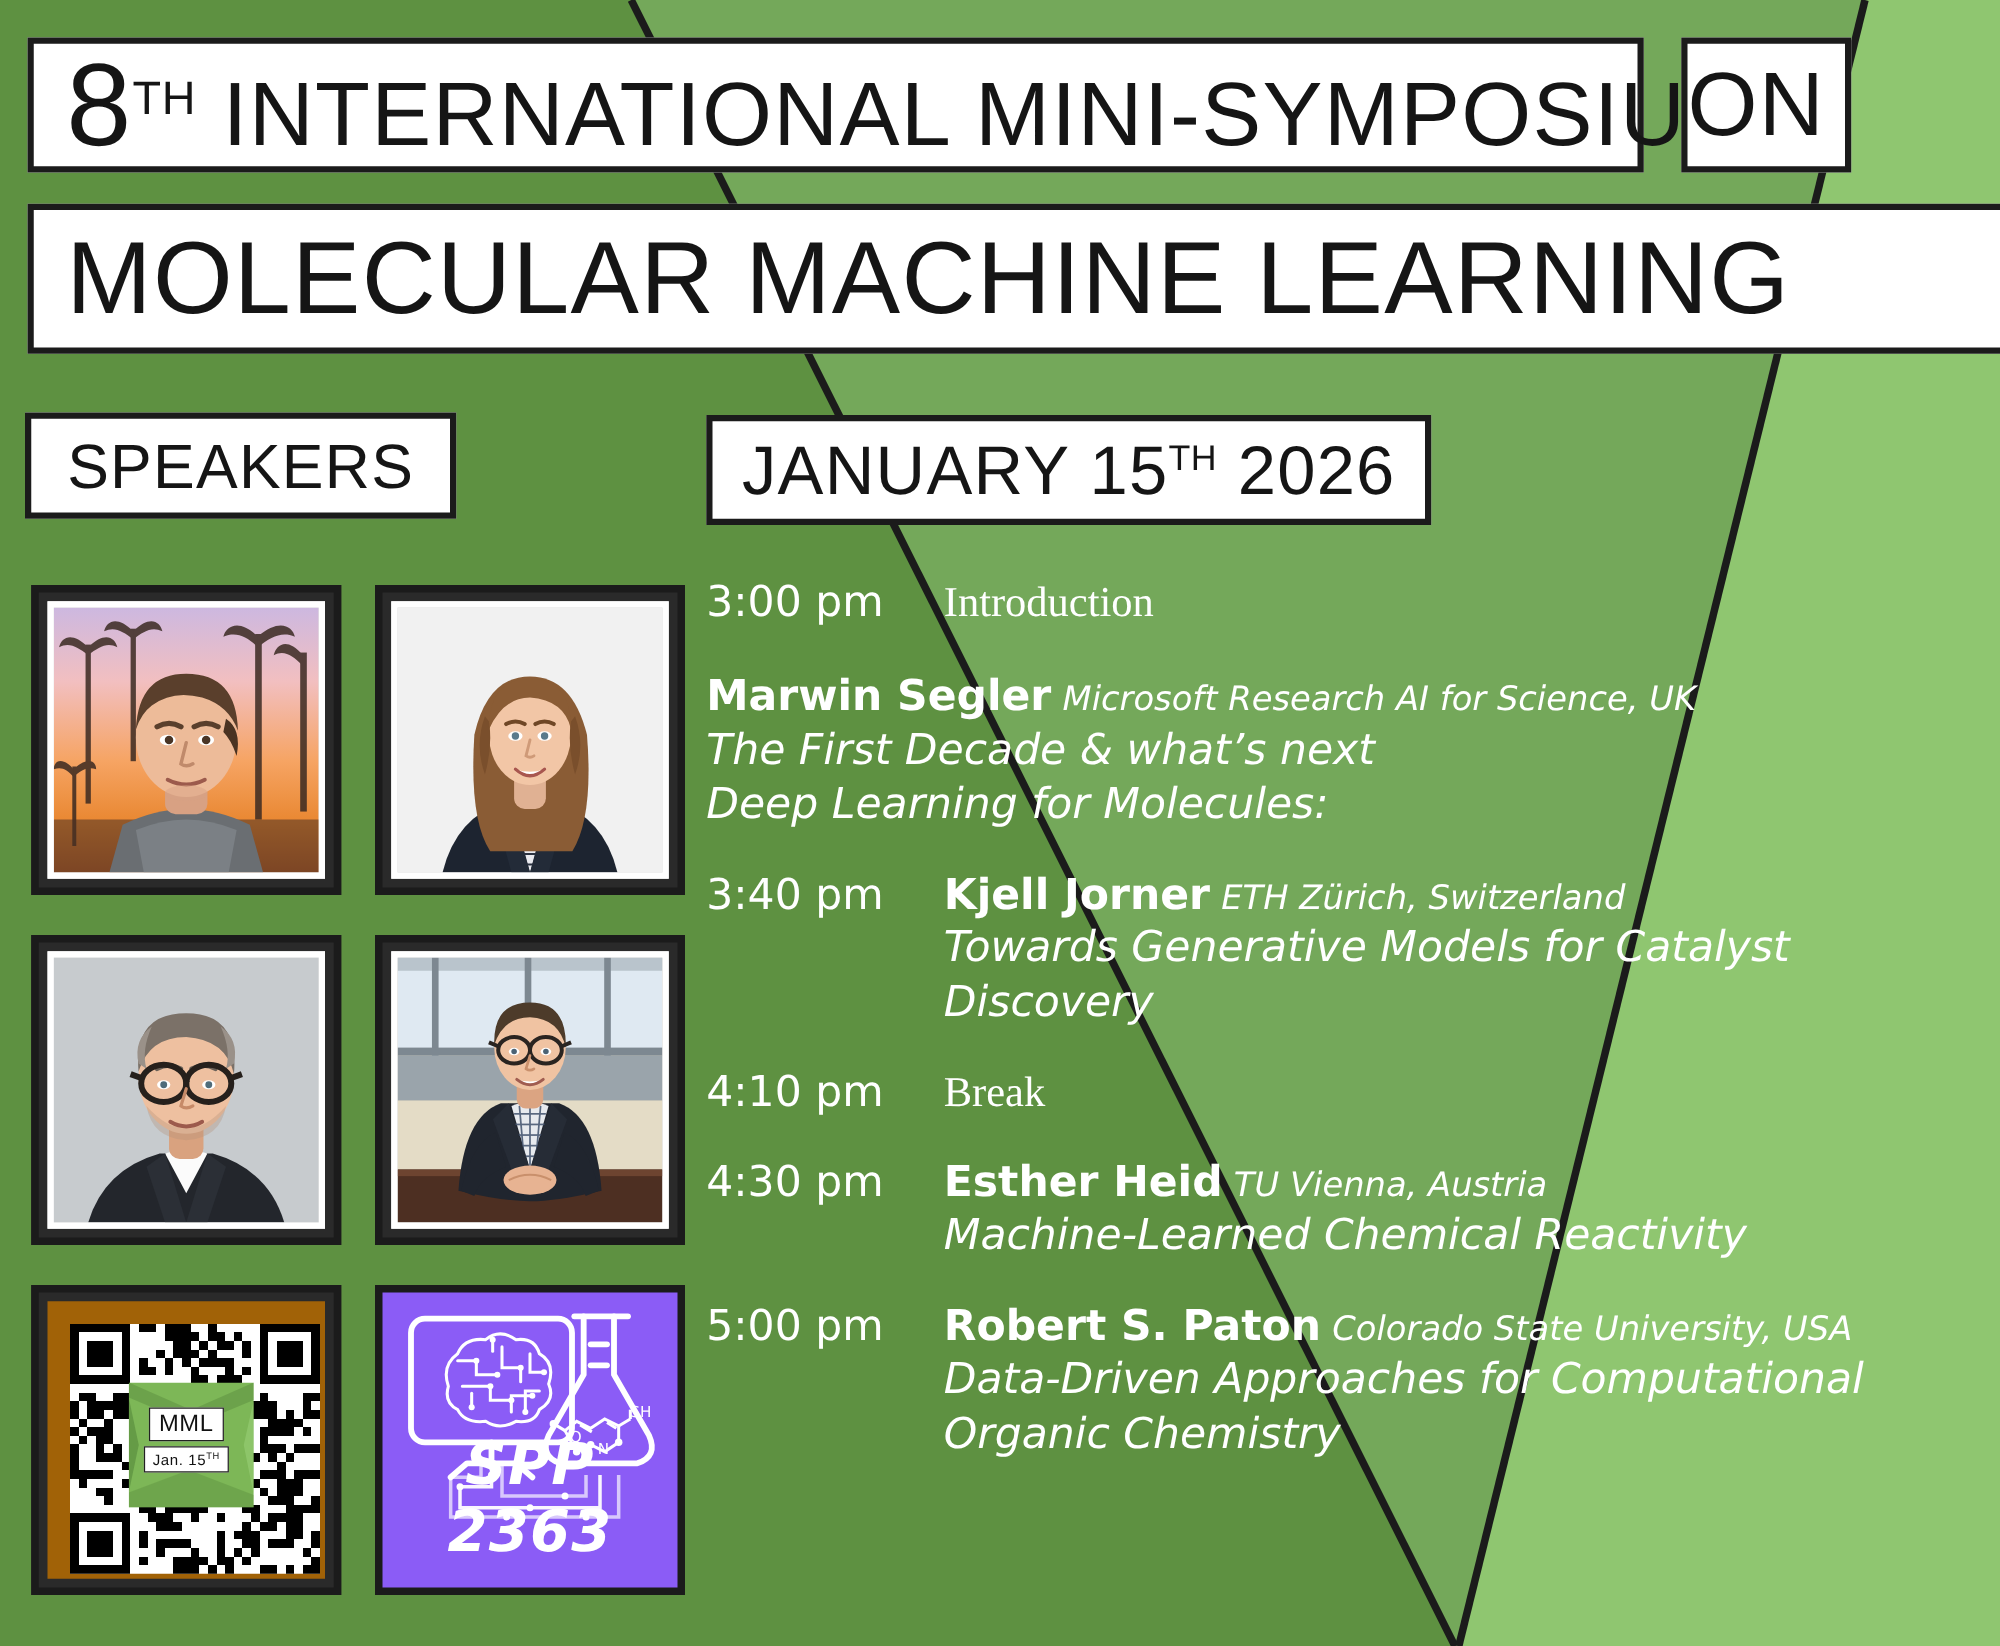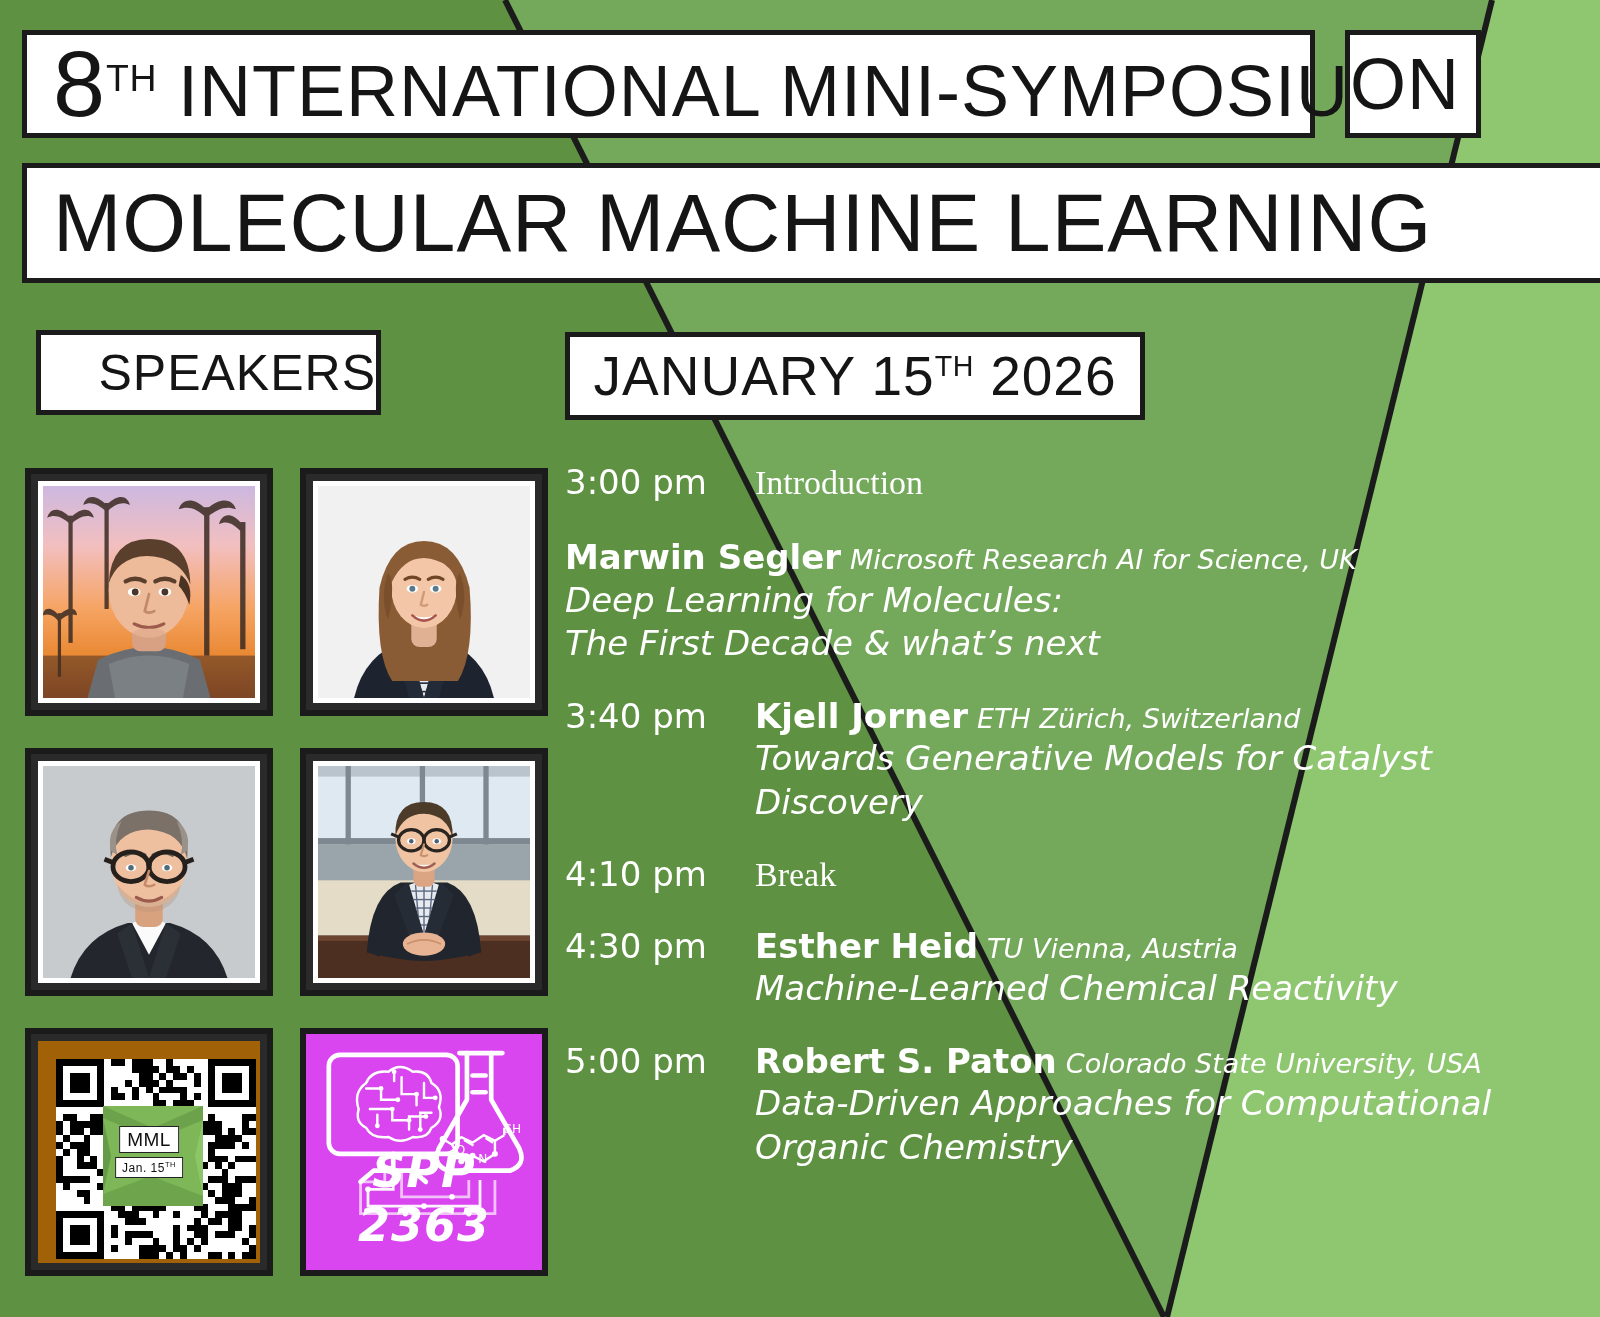--- a/index.html
+++ b/index.html
@@ -51,22 +51,22 @@
     left:1345px;top:30px;width:136px;height:108px;
   }
   #title-on .txt{font-size:72px;}
   #title-line2{
     left:22px;top:163px;width:1592px;height:120px;
     padding-left:26px;
   }
   #title-line2 .txt{font-size:82px;}
 
   #speakers-box{
-    left:36px;top:330px;width:345px;height:85px;
-    justify-content:flex-end;
+    left:20px;top:330px;width:345px;height:85px;
+    justify-content:center;
   }
   #speakers-box .txt{font-size:50px;}
   #date-box{
     left:565px;top:332px;width:580px;height:88px;
     justify-content:center;
   }
   #date-box .txt{font-size:55px;}
 
   
   .frame{
@@ -134,21 +134,21 @@
   #qr-center .lbl{
     position:absolute;left:50%;transform:translateX(-50%);
     background:#fff;border:1.5px solid #222;color:#111;
     white-space:nowrap;text-align:center;line-height:1;
   }
   #qr-lbl1{top:20px;font-size:19px;padding:3px 7px;letter-spacing:0.5px;}
   #qr-lbl2{top:51px;font-size:12px;padding:3px 6px;letter-spacing:0.5px;}
 
   
   #spp-frame{
-    background:#d946ef;
+    background:#8b5cf6;
   }
   #spp-frame .inner{border:none;background:transparent;}
   #spp-text{
     position:absolute;left:0;right:0;bottom:12px;
     text-align:center;color:#fff;
     font-size:46px;font-weight:700;font-style:italic;
     letter-spacing:1px;
     font-family:"DejaVu Sans", sans-serif;
   }
 </style>
@@ -510,22 +510,22 @@
       <div class="slot">
         <div class="time">3:00 pm</div>
         <div class="body">
           <div class="plain">Introduction</div>
         </div>
       </div>
       <div style="height: 30px;"></div>
       <div class="slot">
         <div class="body">
           <div class="nameline"><span class="nm">Marwin  Segler</span><span class="aff">Microsoft  Research  AI  for  Science, UK</span></div>
+          <div class="talk">The First Decade &amp; what’s next</div>
           <div class="talk">Deep Learning for Molecules:</div>
-          <div class="talk">The First Decade &amp; what’s next</div>
         </div>
       </div>
       <div style="height: 26px;"></div>
       <div class="slot">
         <div class="time">3:40 pm</div>
         <div class="body">
           <div class="nameline"><span class="nm">Kjell Jorner</span><span class="aff">ETH Zürich, Switzerland</span></div>
           <div class="talk">Towards Generative Models for Catalyst</div>
           <div class="talk">Discovery</div>
         </div>

